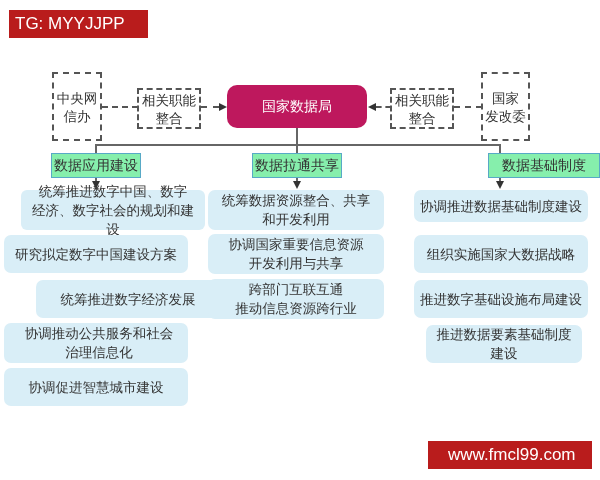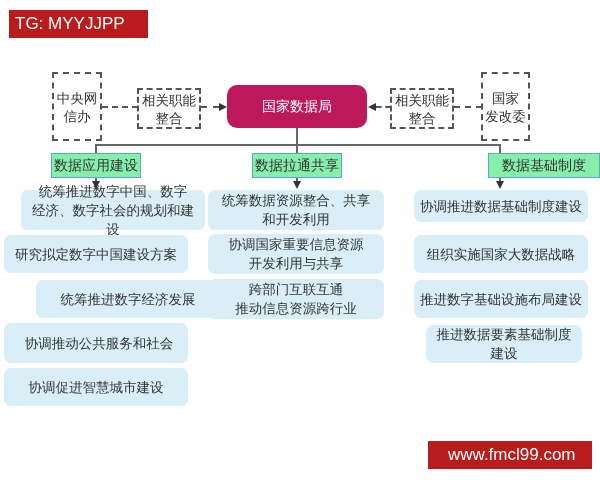--- a/index.html
+++ b/index.html
@@ -112,20 +112,21 @@
   <span>经济、数字社会的规划和建设</span>
 </div>
 <div class="abs item-box" style="left:4px; top:235px; width:184px; height:38px;">
   <span>研究拟定数字中国建设方案</span>
 </div>
 <div class="abs item-box" style="left:4px; top:280px; width:184px; height:38px;margin-left:32px;">
   <span>统筹推进数字经济发展</span>
 </div>
 <div class="abs item-box" style="left:4px; top:323px; width:184px; height:40px; flex-direction:column;padding-left:12px;">
   <span>协调推动公共服务和社会</span>
+  <span>治理信息化</span>
 </div>
 <div class="abs item-box" style="left:4px; top:368px; width:184px; height:38px;">
   <span>协调促进智慧城市建设</span>
 </div>
 
 <div class="abs item-box" style="left:208px; top:190px; width:176px; height:40px; flex-direction:column;">
   <span>统筹数据资源整合、共享</span>
   <span>和开发利用</span>
 </div>
 <div class="abs item-box" style="left:208px; top:234px; width:176px; height:40px; flex-direction:column;">

